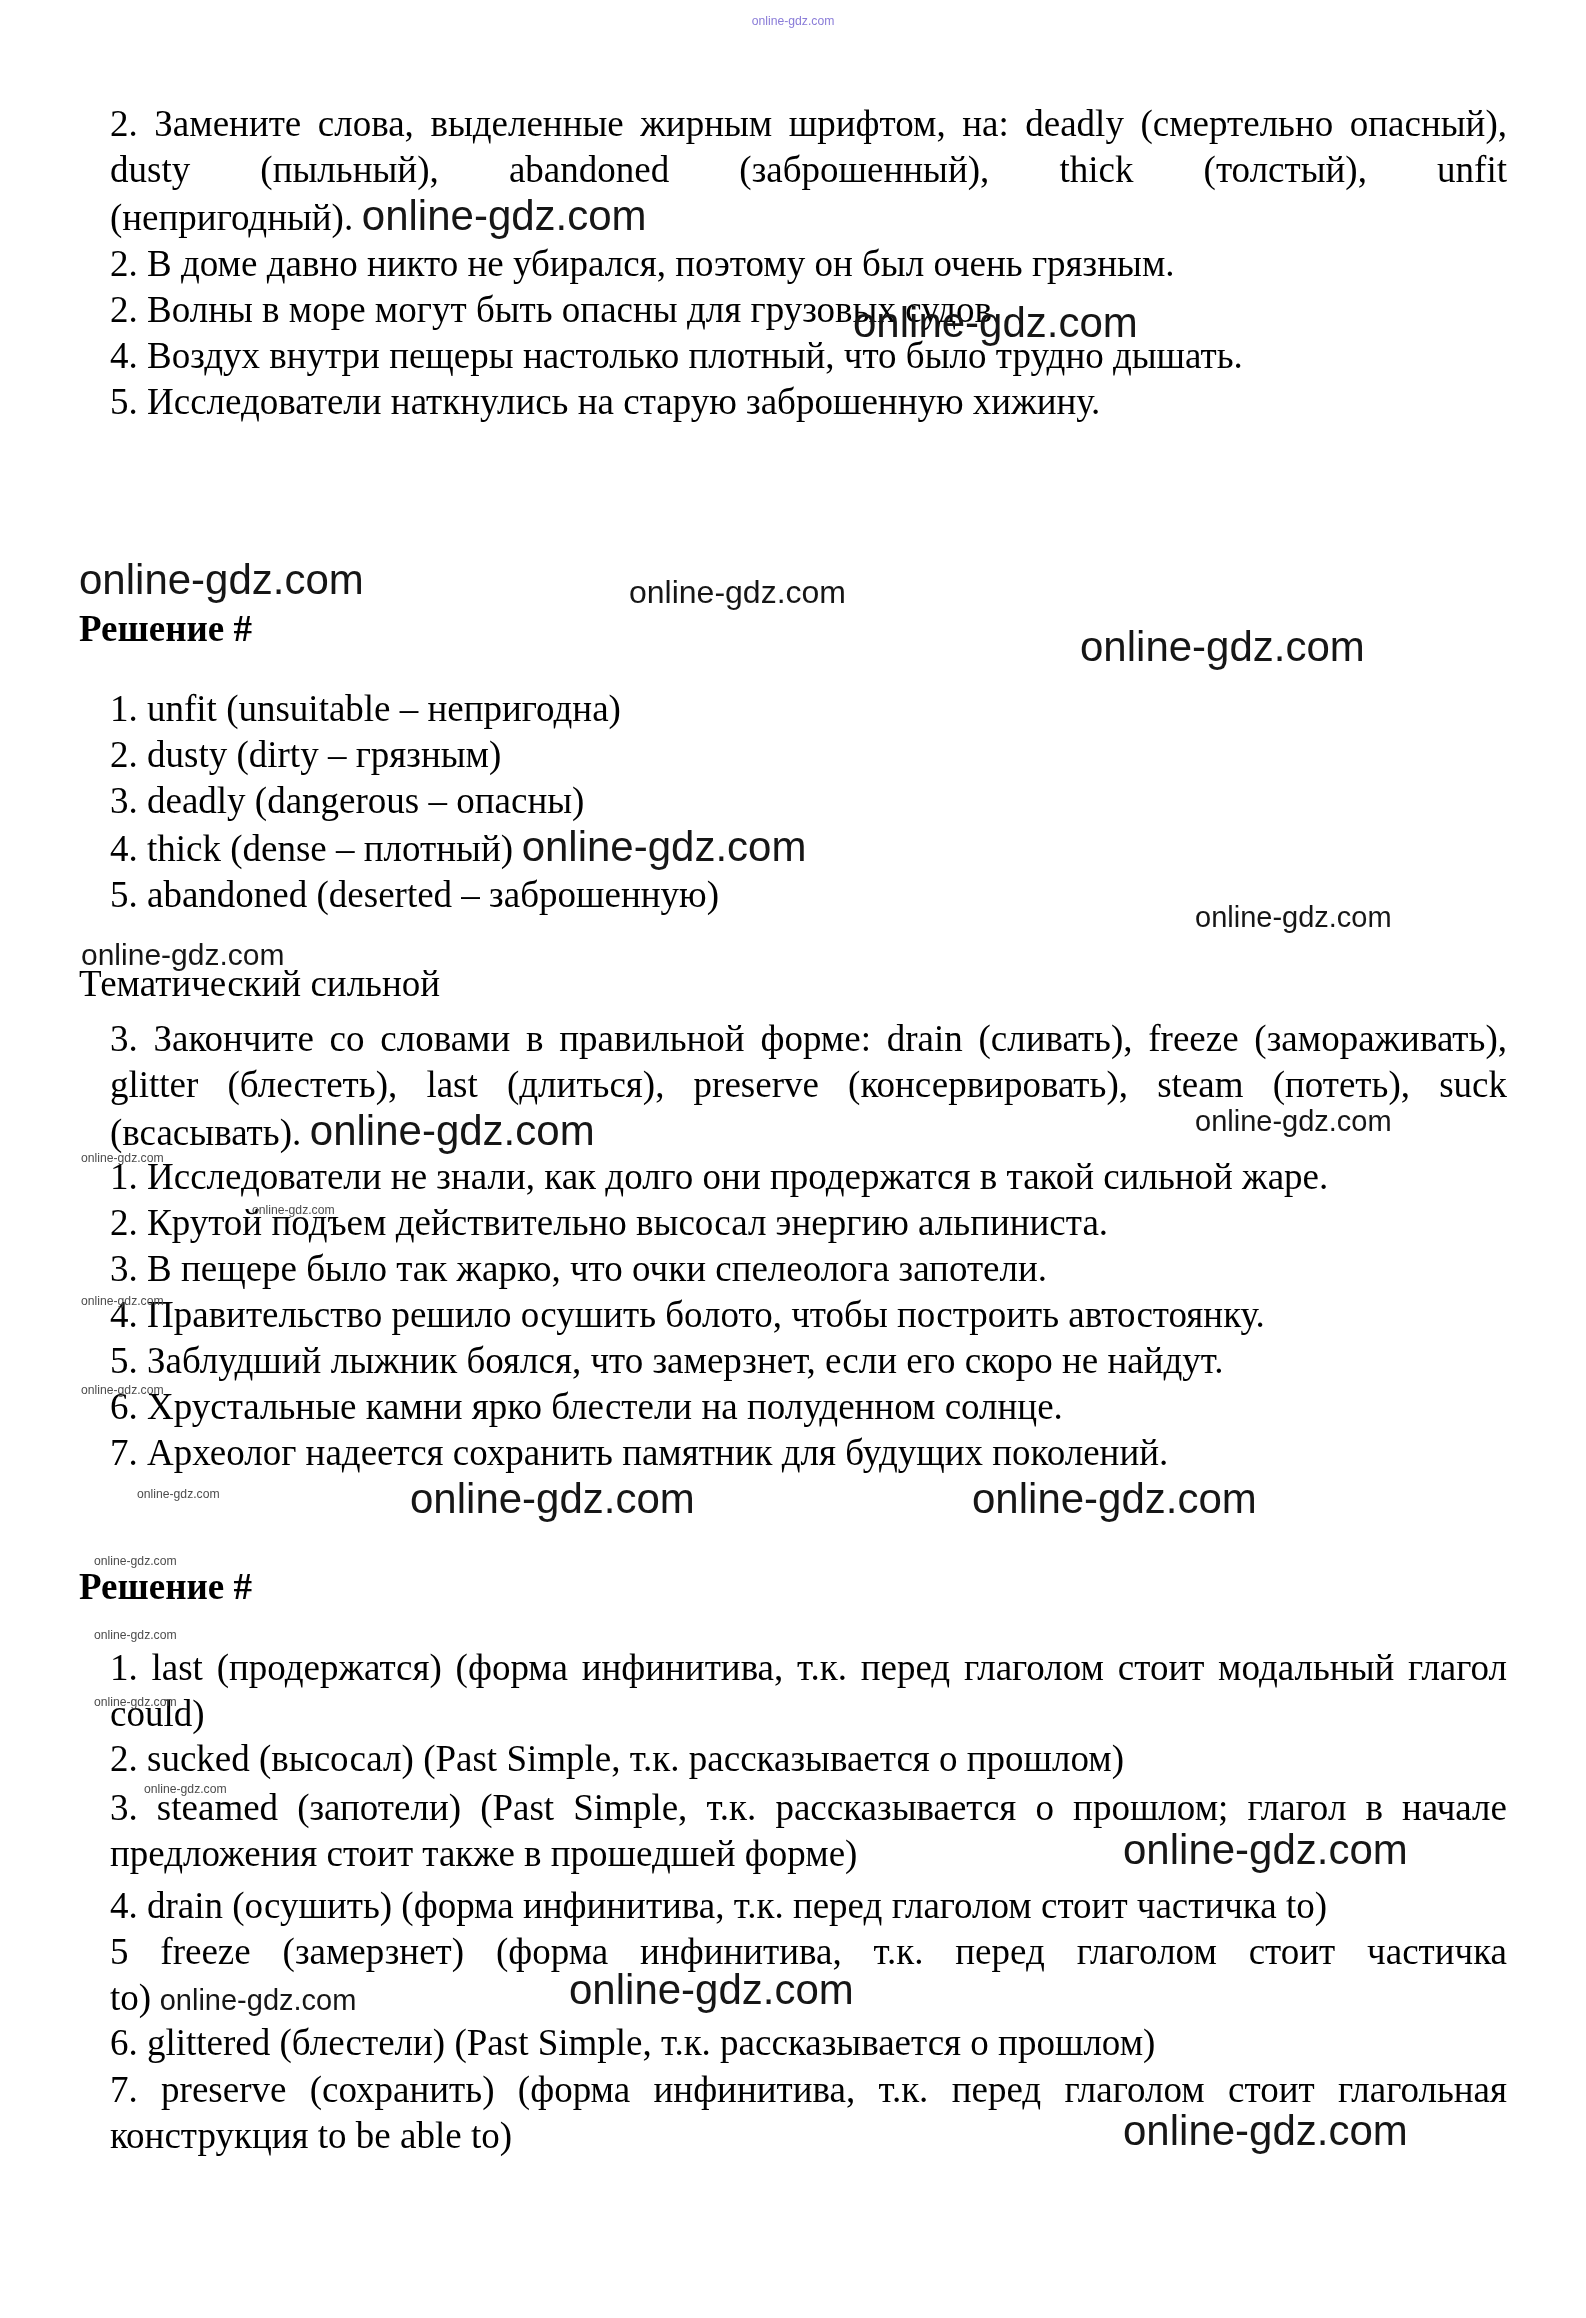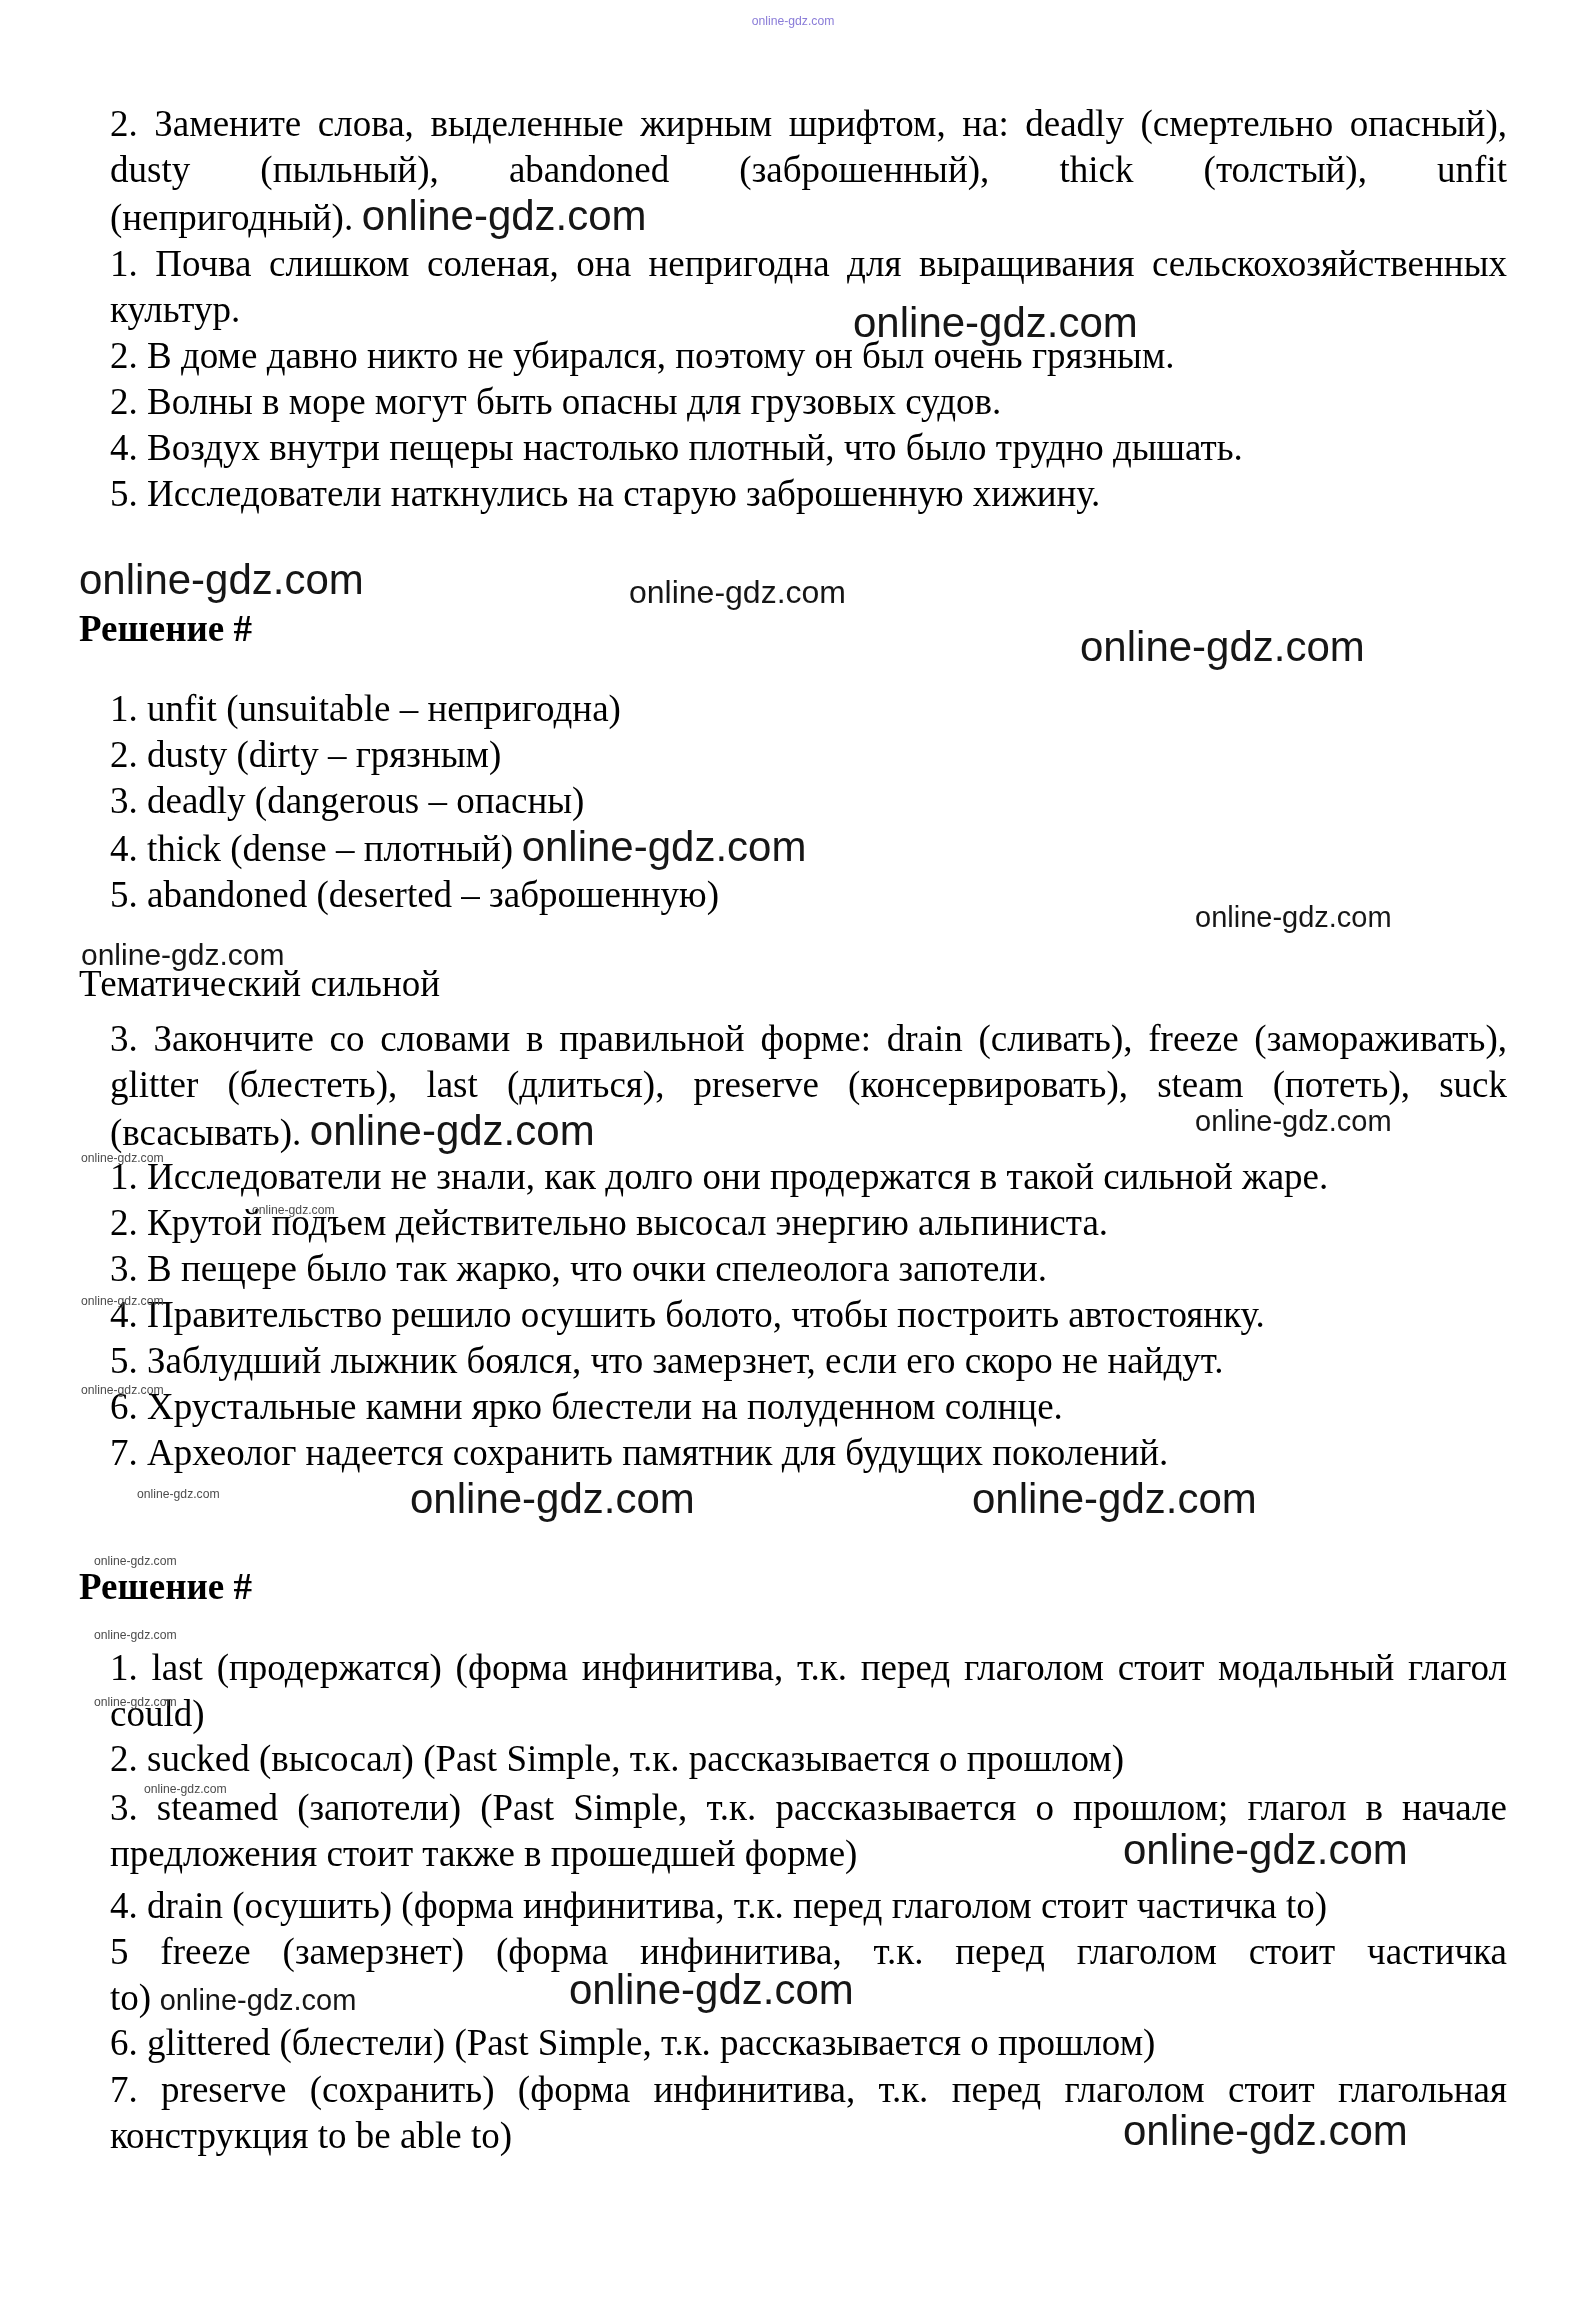--- a/index.html
+++ b/index.html
@@ -34,21 +34,20 @@
 
 <div>
 
   <div class="wm wm-top">online-gdz.com</div>
 
   <div class="block" style="top:101px">
     <p><span>2. Замените слова, выделенные жирным шрифтом, на: deadly (смертельно опасный), dusty (пыльный), abandoned (заброшенный), thick (толстый), unfit (непригодный).</span><span class="wm wm-xl wm-inline">online-gdz.com</span></p>
   </div>
 
   <div class="block" style="top:241px">
-    <p>1. Почва слишком соленая, она непригодна для выращивания сельскохозяйственных культур.</p>
     <p>2. В доме давно никто не убирался, поэтому он был очень грязным.</p>
     <p>2. Волны в море могут быть опасны для грузовых судов.</p>
     <p>4. Воздух внутри пещеры настолько плотный, что было трудно дышать.</p>
     <p>5. Исследователи наткнулись на старую заброшенную хижину.</p>
   </div>
 
   <span class="wm wm-abs wm-xl" style="left:853px; top:302px">online-gdz.com</span>
 
   <span class="wm wm-abs wm-xl" style="left:79px; top:559px">online-gdz.com</span>
   <span class="wm wm-abs wm-lg" style="left:629px; top:576px">online-gdz.com</span>

